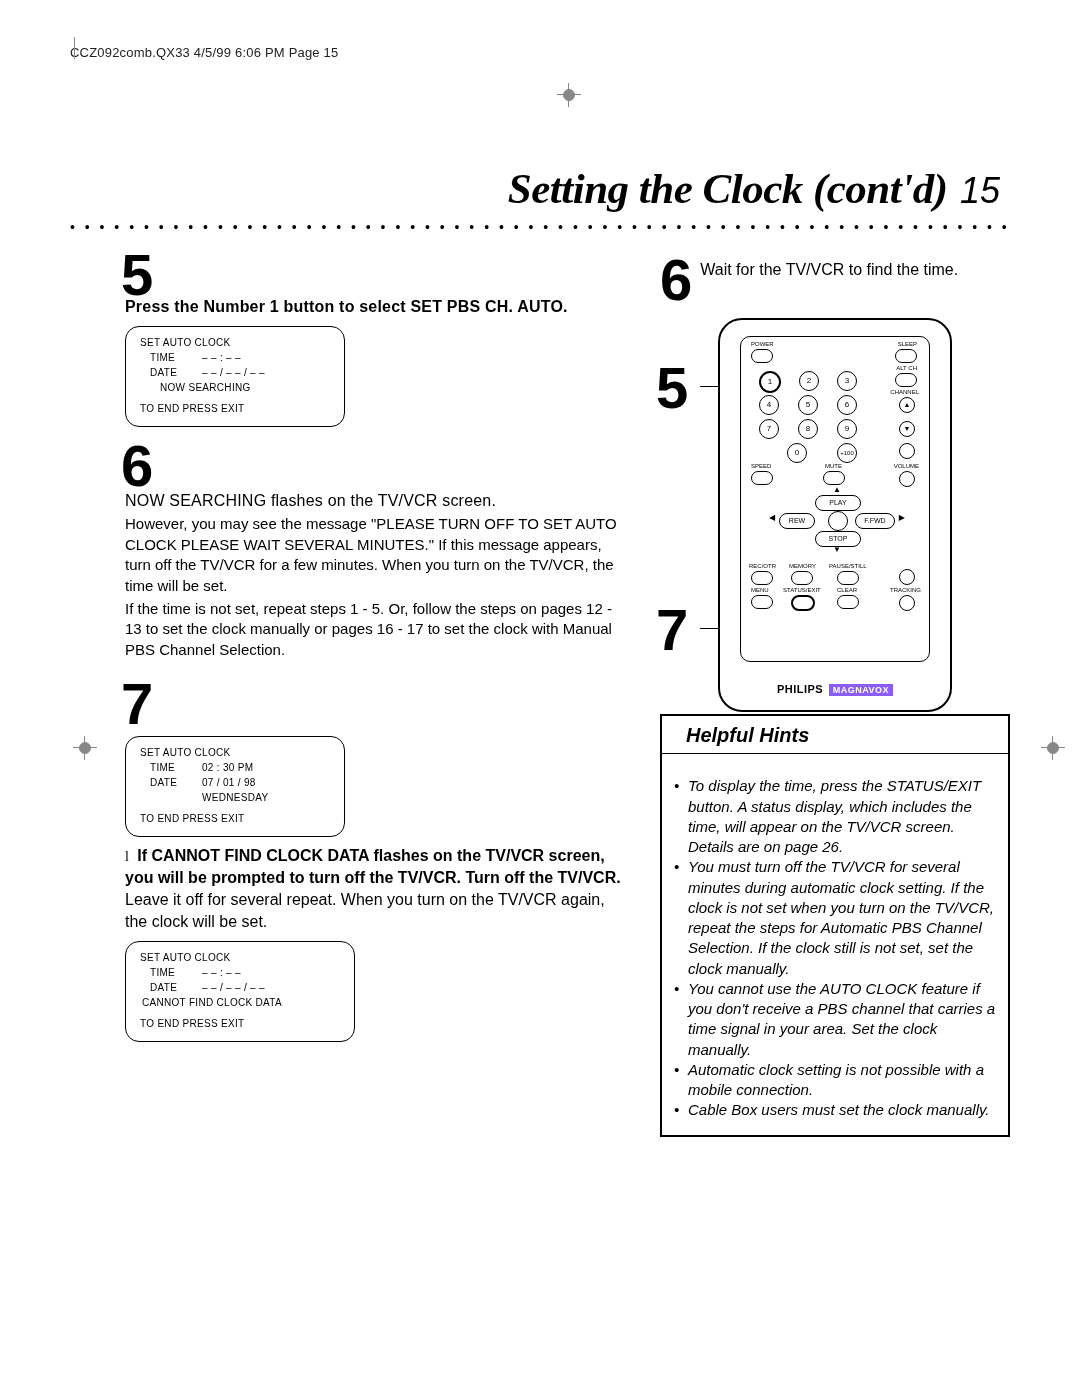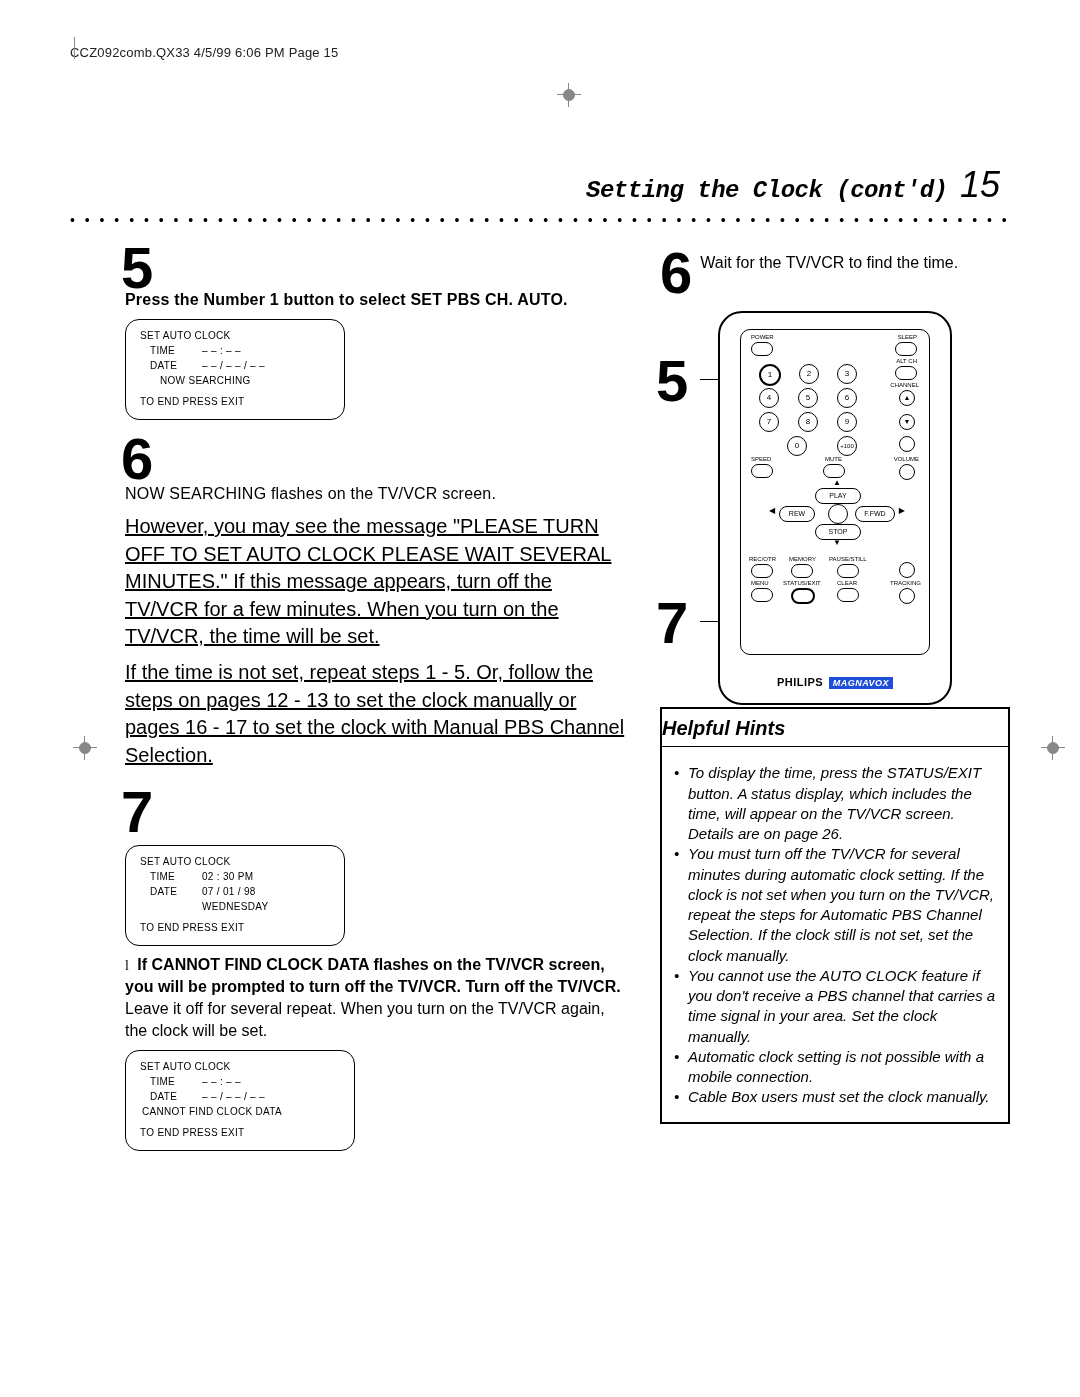--- a/index.html
+++ b/index.html
@@ -44,25 +44,25 @@
   .crop-bl span, .crop-br span { position:absolute; background:#888; }
   .crop-bl .v { width:1px; height:22px; left:4px; top:-8px;}
   .crop-br .v { width:1px; height:22px; left:4px; top:-8px;}
 
   .title-block {
     text-align: right;
     margin-top: 84px;
     padding-right: 10px;
   }
   .title-main {
-    font-family: Liberation Mono, monospace;
+    font-family: Liberation Serif, serif;
     font-weight: 700;
     font-style: italic;
     font-stretch: condensed;
-    font-size: 24px;
+    font-size: 43px;
     letter-spacing: -0.5px;
     display: inline;
   }
   .title-num {
     font-weight: 300;
     font-style: italic;
     font-size: 36px;
     margin-left: 8px;
     display: inline;
   }
@@ -114,21 +114,21 @@
     width: 190px;
     font-size: 10px;
     letter-spacing: 0.3px;
     font-family: Arial, sans-serif;
     margin: 8px 0 8px 0;
     line-height: 1.5;
   }
   .osd .row { display: flex; }
   .osd .lbl { width: 52px; margin-left: 10px; }
   .osd .ind { margin-left: 20px; }
-  .step6-body { font-size:20px; line-height:1.38; margin-top:8px;text-decoration:underline; }
+  .step6-body { font-size:15px; line-height:1.38; margin-top:2px; }
   .step7 { margin-top: 18px; }
   .bullet-p { font-size:16px; line-height:1.38; margin-top:6px; }
   .bullet-p .lead { font-weight:700; }
   .bullet-dot {
     display:inline-block;
     font-family: serif;
     font-size: 14px;
     vertical-align: middle;
     margin-right: 4px;
     letter-spacing: 0px;
@@ -218,43 +218,42 @@
     position:absolute;
     bottom: 14px;
     left:0; right:0;
     text-align:center;
     font-size: 11px;
     font-weight:700;
     letter-spacing:0.5px;
   }
   .brand .box {
     display:inline-block;
-    background:#1d4ed8;
+    background:#8b5cf6;
     color:#fff;
     padding: 1px 4px;
     font-size: 9px;
     font-weight:700;
     letter-spacing:0.5px;
     vertical-align: middle;
     margin-left:2px;
-    font-style:italic;
   }
 
   
   .hints {
     border: 2px solid #000;
     margin-top: 410px;
     padding: 0px 12px 14px 12px;
     font-size: 15px;
     line-height: 1.35;
   }
   .hints-title {
     border-bottom: 1px solid #000;
-    margin: 0 -12px 16px -12px;
-    padding: 6px 12px 4px 0;
+    margin: 0 -12px 22px -12px;
+    padding: 6px 12px 4px 24px;
     font-weight: 700;
     font-style: italic;
     font-size: 20px;
     background: #fff;
   }
   .hints ul {
     list-style: none;
     padding: 0;
     margin: 0;
     font-style: italic;

